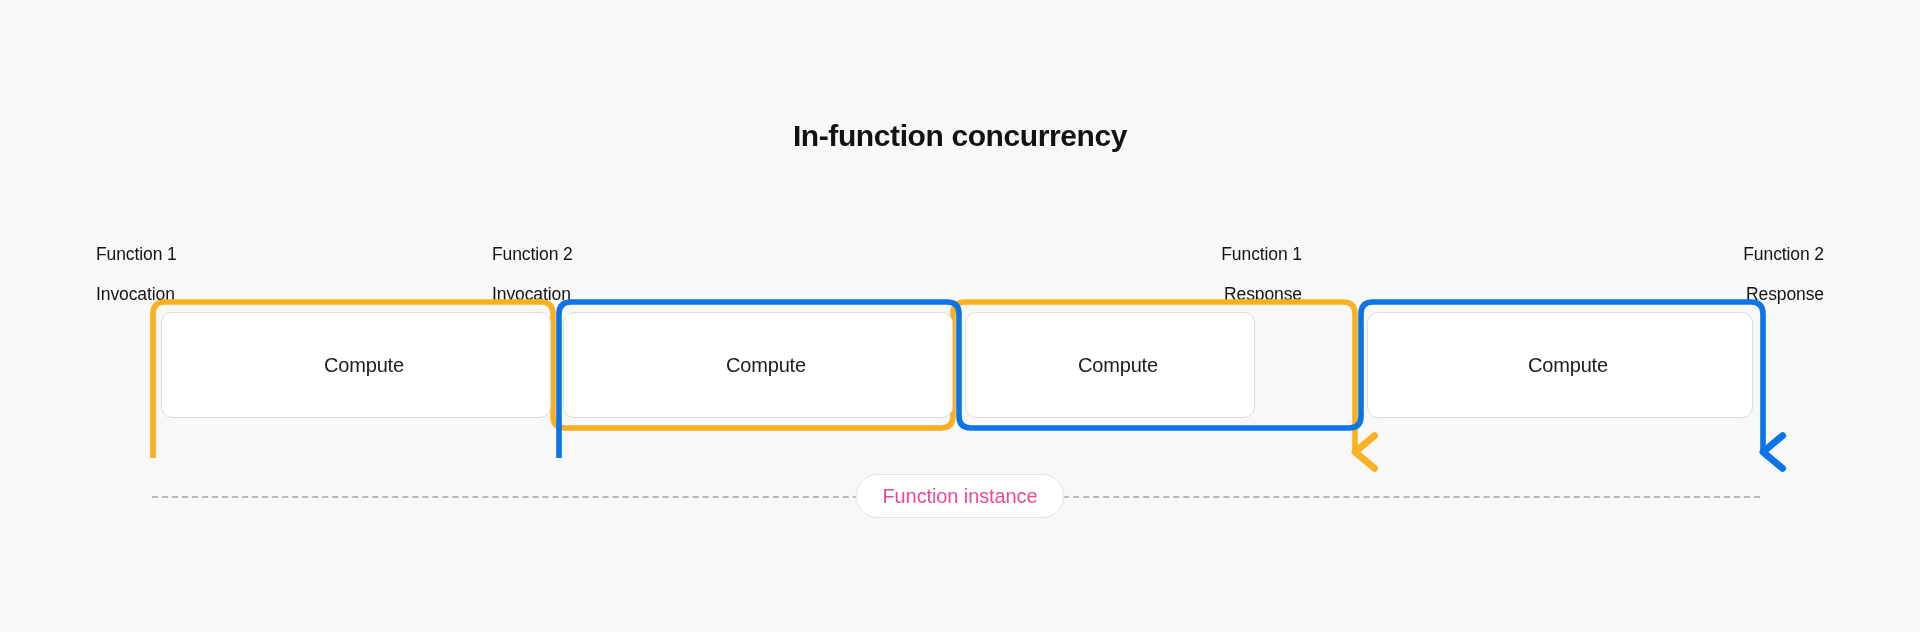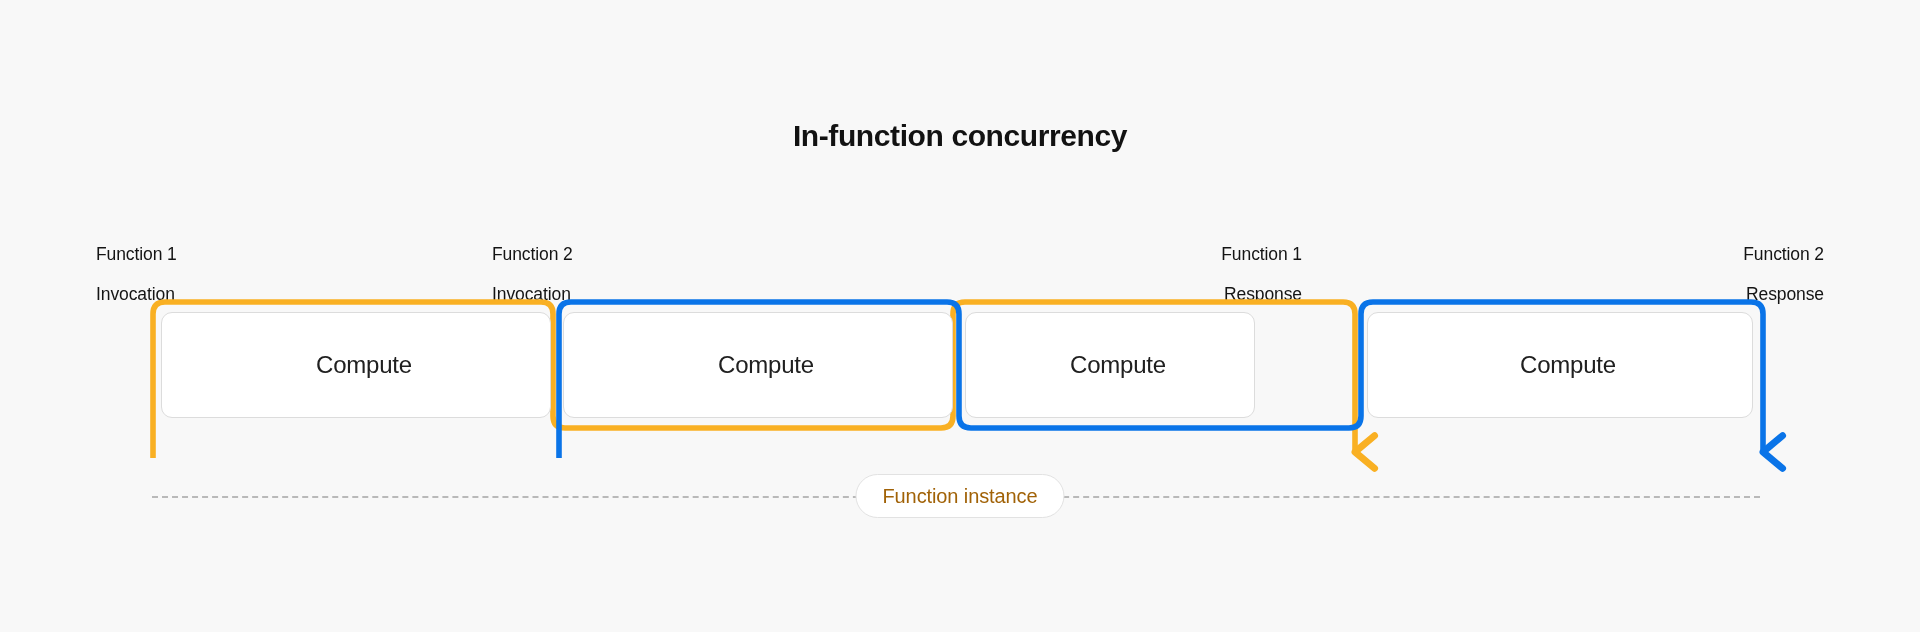--- a/index.html
+++ b/index.html
@@ -72,21 +72,21 @@
     height: 106px;
     background: #ffffff;
     border: 1px solid #dcdcdc;
     border-radius: 11px;
     display: flex;
     align-items: center;
     justify-content: center;
     box-sizing: border-box;
   }
   .compute-card .compute-label {
-    font-size: 24px;
+    font-size: 20px;
     color: #202020;
     letter-spacing: -0.2px;
     margin-left: 16px;
   }
   #card-0 { left: 161px;  width: 390px; }
   #card-1 { left: 563px;  width: 390px; }
   #card-2 { left: 965px;  width: 290px; }
   #card-3 { left: 1367px; width: 386px; }
 
   
@@ -105,21 +105,21 @@
     transform: translateX(-50%);
     height: 44px;
     padding: 0 26px;
     background: #ffffff;
     border: 1px solid #e2e2e2;
     border-radius: 22px;
     display: flex;
     align-items: center;
     justify-content: center;
     font-size: 20px;
-    color: #a16207;
+    color: #ec4899;
     letter-spacing: -0.1px;
     box-sizing: border-box;
   }
 </style>
 </head>
 <body>
 
 <div class="canvas">
 
   <div class="diagram-title">In-function concurrency</div>

